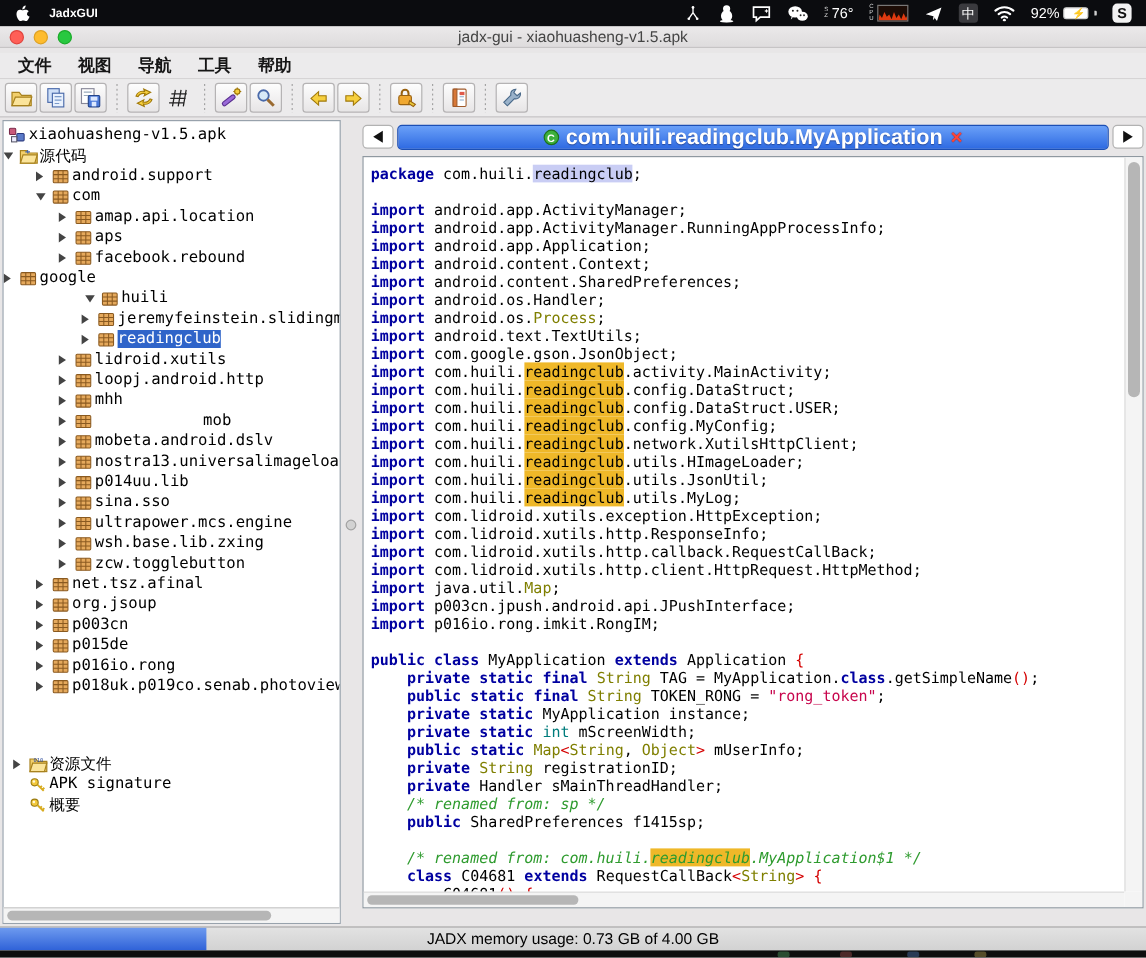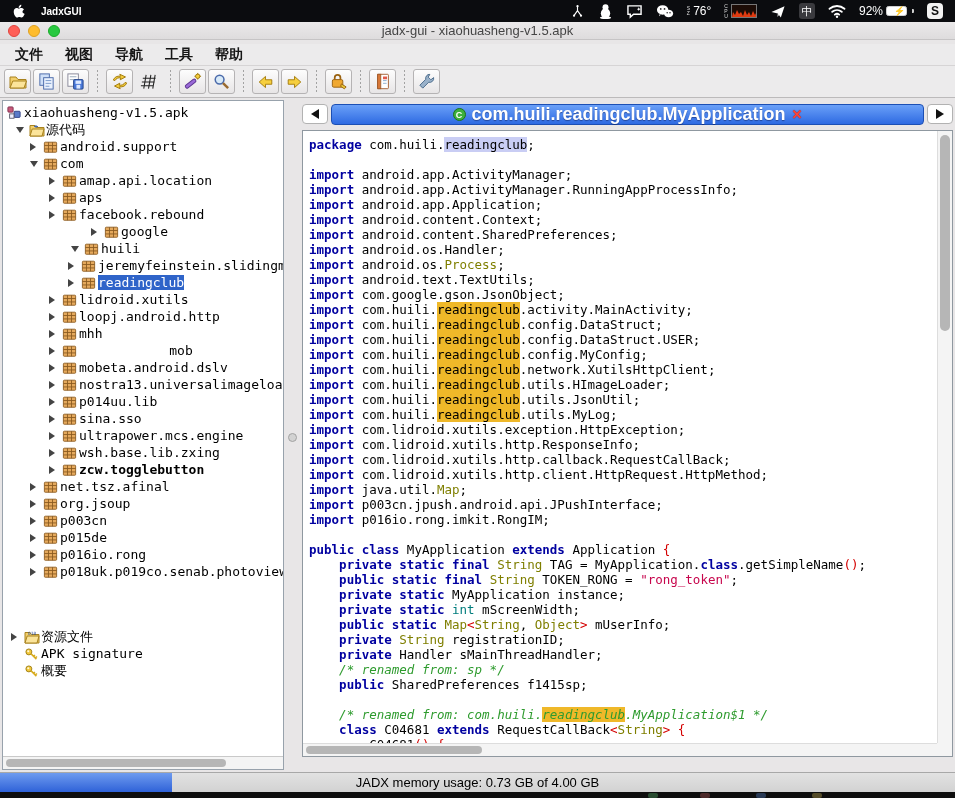--- a/index.html
+++ b/index.html
@@ -324,21 +324,21 @@
     </div>
 
   <div class="main">
     <div class="tree-panel">
       <div class="tree-scroll" id="tree">
           <div class="tree-row" style="padding-left: 4px;"><span class="ticon"><svg width="14" height="14" viewBox="0 0 16 16">
                 <rect x="1" y="1" width="6" height="6" rx="1" fill="#c85a7a" stroke="#7a2a4a"></rect>
                 <rect x="8" y="6" width="7" height="7" rx="1" fill="#5a7ac8" stroke="#2a3a80"></rect>
                 <rect x="3" y="9" width="5" height="5" fill="#eef" stroke="#556"></rect>
               </svg></span><span class="tlabel">xiaohuasheng-v1.5.apk</span></div>
-          <div class="tree-row" style="padding-left: 13px; align-items: center;"><span class="tw"><span class="arr-d"></span></span><span class="ticon"><svg width="16" height="14" viewBox="0 0 16 14">
+          <div class="tree-row" style="padding-left: 0; align-items: center;"><span class="tw"><span class="arr-d"></span></span><span class="ticon"><svg width="16" height="14" viewBox="0 0 16 14">
                 <path d="M1 2.5h5L7.5 4.5H15v8.5H1z" fill="#f2cf6b" stroke="#a8821e"></path>
                 <path d="M1 13l2.2-7h11.8L13 13z" fill="#fbe49a" stroke="#a8821e"></path>
                 <path d="M5 3.5h4M7 2v3" stroke="#4a6aaa"></path>
               </svg></span><span class="tlabel">源代码</span></div>
           <div class="tree-row" style="padding-left: 27px;"><span class="tw"><span class="arr-r"></span></span><span class="ticon"><svg width="15" height="14" viewBox="0 0 16 16">
                 <rect x="1" y="2.5" width="14" height="11.5" rx="1" fill="#e5a95c" stroke="#8a5a20"></rect>
                 <path d="M1 6.3h14M1 10.2h14M5.7 2.5v11.5M10.3 2.5v11.5" stroke="#8a5a20" fill="none"></path>
               </svg></span><span class="tlabel">android.support</span></div>
           <div class="tree-row" style="padding-left: 27px;"><span class="tw"><span class="arr-d"></span></span><span class="ticon"><svg width="15" height="14" viewBox="0 0 16 16">
                 <rect x="1" y="2.5" width="14" height="11.5" rx="1" fill="#e5a95c" stroke="#8a5a20"></rect>
@@ -349,21 +349,21 @@
                 <path d="M1 6.3h14M1 10.2h14M5.7 2.5v11.5M10.3 2.5v11.5" stroke="#8a5a20" fill="none"></path>
               </svg></span><span class="tlabel">amap.api.location</span></div>
           <div class="tree-row" style="padding-left: 46px;"><span class="tw"><span class="arr-r"></span></span><span class="ticon"><svg width="15" height="14" viewBox="0 0 16 16">
                 <rect x="1" y="2.5" width="14" height="11.5" rx="1" fill="#e5a95c" stroke="#8a5a20"></rect>
                 <path d="M1 6.3h14M1 10.2h14M5.7 2.5v11.5M10.3 2.5v11.5" stroke="#8a5a20" fill="none"></path>
               </svg></span><span class="tlabel">aps</span></div>
           <div class="tree-row" style="padding-left: 46px;"><span class="tw"><span class="arr-r"></span></span><span class="ticon"><svg width="15" height="14" viewBox="0 0 16 16">
                 <rect x="1" y="2.5" width="14" height="11.5" rx="1" fill="#e5a95c" stroke="#8a5a20"></rect>
                 <path d="M1 6.3h14M1 10.2h14M5.7 2.5v11.5M10.3 2.5v11.5" stroke="#8a5a20" fill="none"></path>
               </svg></span><span class="tlabel">facebook.rebound</span></div>
-          <div class="tree-row" style="padding-left: 46px; margin-left: 42px;"><span class="tw"><span class="arr-r"></span></span><span class="ticon"><svg width="15" height="14" viewBox="0 0 16 16">
+          <div class="tree-row" style=""><span class="tw"><span class="arr-r"></span></span><span class="ticon"><svg width="15" height="14" viewBox="0 0 16 16">
                 <rect x="1" y="2.5" width="14" height="11.5" rx="1" fill="#e5a95c" stroke="#8a5a20"></rect>
                 <path d="M1 6.3h14M1 10.2h14M5.7 2.5v11.5M10.3 2.5v11.5" stroke="#8a5a20" fill="none"></path>
               </svg></span><span class="tlabel">google</span></div>
           <div class="tree-row" style="padding-left: 68px;"><span class="tw"><span class="arr-d"></span></span><span class="ticon"><svg width="15" height="14" viewBox="0 0 16 16">
                 <rect x="1" y="2.5" width="14" height="11.5" rx="1" fill="#e5a95c" stroke="#8a5a20"></rect>
                 <path d="M1 6.3h14M1 10.2h14M5.7 2.5v11.5M10.3 2.5v11.5" stroke="#8a5a20" fill="none"></path>
               </svg></span><span class="tlabel">huili</span></div>
           <div class="tree-row" style="padding-left: 65px;"><span class="tw"><span class="arr-r"></span></span><span class="ticon"><svg width="15" height="14" viewBox="0 0 16 16">
                 <rect x="1" y="2.5" width="14" height="11.5" rx="1" fill="#e5a95c" stroke="#8a5a20"></rect>
                 <path d="M1 6.3h14M1 10.2h14M5.7 2.5v11.5M10.3 2.5v11.5" stroke="#8a5a20" fill="none"></path>
@@ -405,21 +405,21 @@
                 <path d="M1 6.3h14M1 10.2h14M5.7 2.5v11.5M10.3 2.5v11.5" stroke="#8a5a20" fill="none"></path>
               </svg></span><span class="tlabel">sina.sso</span></div>
           <div class="tree-row" style="padding-left: 46px;"><span class="tw"><span class="arr-r"></span></span><span class="ticon"><svg width="15" height="14" viewBox="0 0 16 16">
                 <rect x="1" y="2.5" width="14" height="11.5" rx="1" fill="#e5a95c" stroke="#8a5a20"></rect>
                 <path d="M1 6.3h14M1 10.2h14M5.7 2.5v11.5M10.3 2.5v11.5" stroke="#8a5a20" fill="none"></path>
               </svg></span><span class="tlabel">ultrapower.mcs.engine</span></div>
           <div class="tree-row" style="padding-left: 46px;"><span class="tw"><span class="arr-r"></span></span><span class="ticon"><svg width="15" height="14" viewBox="0 0 16 16">
                 <rect x="1" y="2.5" width="14" height="11.5" rx="1" fill="#e5a95c" stroke="#8a5a20"></rect>
                 <path d="M1 6.3h14M1 10.2h14M5.7 2.5v11.5M10.3 2.5v11.5" stroke="#8a5a20" fill="none"></path>
               </svg></span><span class="tlabel">wsh.base.lib.zxing</span></div>
-          <div class="tree-row" style="padding-left: 46px; font-weight: bold;"><span class="tw"><span class="arr-r"></span></span><span class="ticon"><svg width="15" height="14" viewBox="0 0 16 16">
+          <div class="tree-row" style="padding-left: 46px;"><span class="tw"><span class="arr-r"></span></span><span class="ticon"><svg width="15" height="14" viewBox="0 0 16 16">
                 <rect x="1" y="2.5" width="14" height="11.5" rx="1" fill="#e5a95c" stroke="#8a5a20"></rect>
                 <path d="M1 6.3h14M1 10.2h14M5.7 2.5v11.5M10.3 2.5v11.5" stroke="#8a5a20" fill="none"></path>
               </svg></span><span class="tlabel">zcw.togglebutton</span></div>
           <div class="tree-row" style="padding-left: 27px;"><span class="tw"><span class="arr-r"></span></span><span class="ticon"><svg width="15" height="14" viewBox="0 0 16 16">
                 <rect x="1" y="2.5" width="14" height="11.5" rx="1" fill="#e5a95c" stroke="#8a5a20"></rect>
                 <path d="M1 6.3h14M1 10.2h14M5.7 2.5v11.5M10.3 2.5v11.5" stroke="#8a5a20" fill="none"></path>
               </svg></span><span class="tlabel">net.tsz.afinal</span></div>
           <div class="tree-row" style="padding-left: 27px;"><span class="tw"><span class="arr-r"></span></span><span class="ticon"><svg width="15" height="14" viewBox="0 0 16 16">
                 <rect x="1" y="2.5" width="14" height="11.5" rx="1" fill="#e5a95c" stroke="#8a5a20"></rect>
                 <path d="M1 6.3h14M1 10.2h14M5.7 2.5v11.5M10.3 2.5v11.5" stroke="#8a5a20" fill="none"></path>

